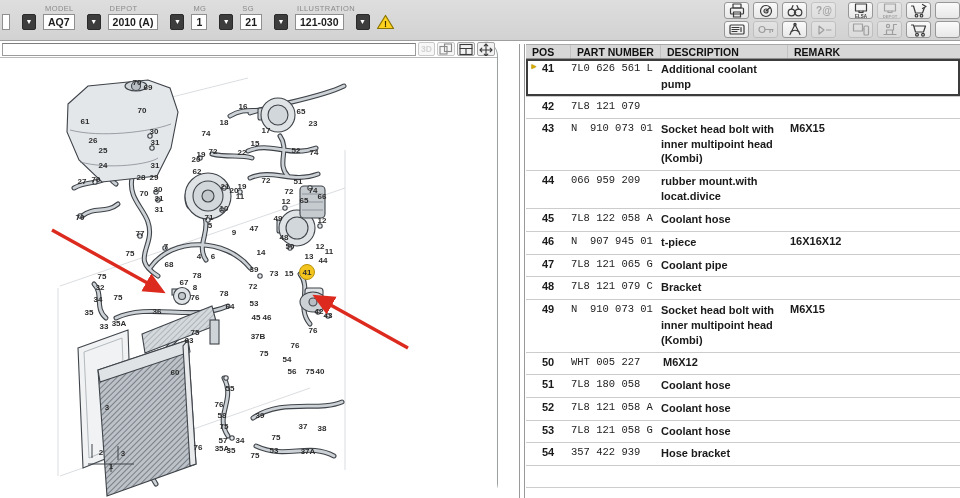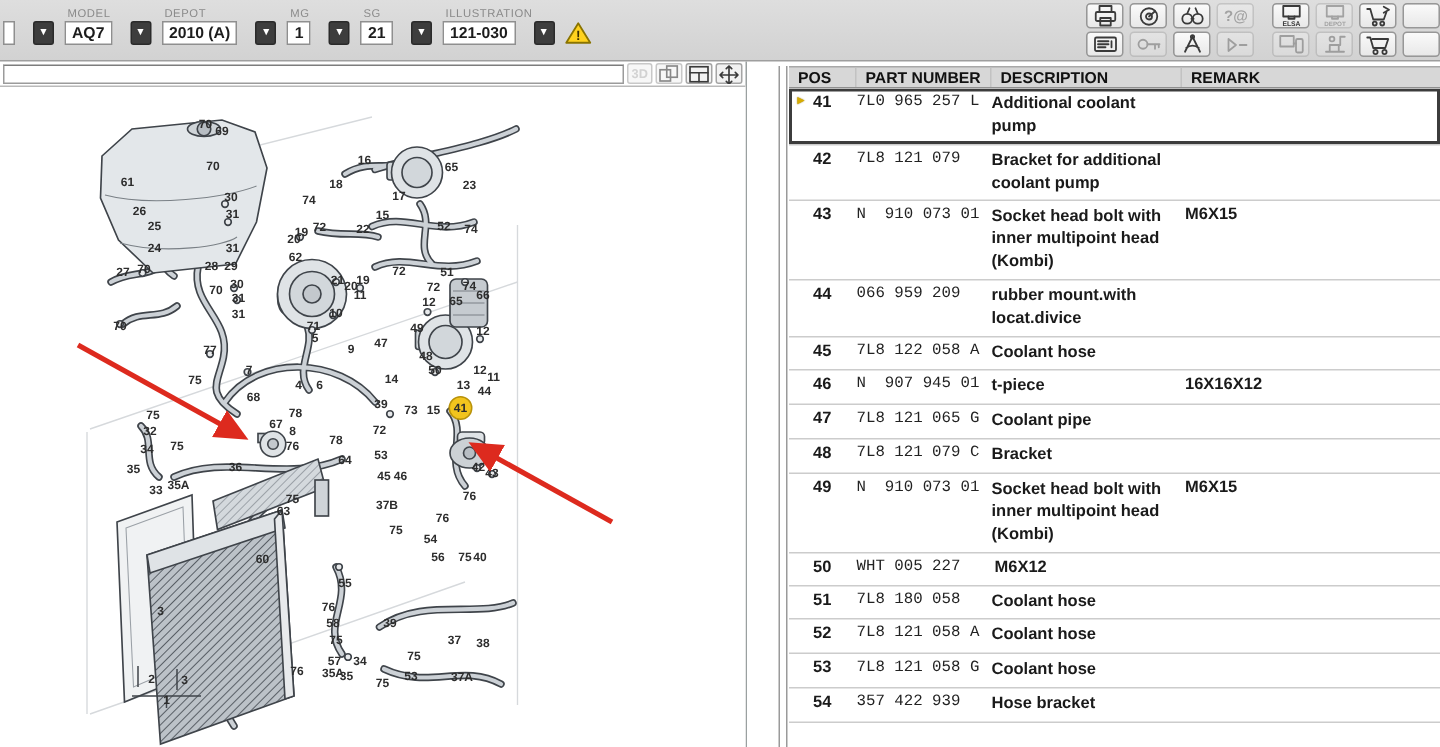--- a/index.html
+++ b/index.html
@@ -38,21 +38,21 @@
     border:1px solid #979797;border-radius:3px;display:flex;align-items:center;justify-content:center;
     padding:0;cursor:pointer;flex:0 0 auto;
   }
   .tbtn.gap{margin-left:8px;}
   .tbtn.disabled{opacity:.35;}
   .tbtn svg{display:block;}
   .tbtn .g{stroke:#3a3a3a;fill:none;stroke-width:1.2;stroke-linecap:round;stroke-linejoin:round;}
 
   
   .main{display:flex;height:457px;}
-  .left{width:497px;flex:0 0 497px;border-right:1px solid #9aa0a0;display:flex;flex-direction:column;background:#fff;}
+  .left{width:497px;flex:0 0 497px;border-right:1px solid #9aa0a0;display:flex;flex-direction:column;background:#fff;border-radius:15px;}
   .subbar{height:16px;display:flex;align-items:center;gap:2px;padding:1px 2px;}
   .cap-input{
     width:430px;height:11px;border:1px solid #9b9b9b;border-top-color:#7d7d7d;
     font-size:9px;padding:0 3px;background:#fff;
   }
   .sbtn{
     height:14px;min-width:17px;border:1px solid #a5a5a5;background:#f2f2f2;border-radius:2px;
     display:flex;align-items:center;justify-content:center;font-size:8.5px;font-weight:bold;
     color:#3a3a3a;padding:0 1px;cursor:pointer;
   }
@@ -597,28 +597,27 @@
       <div class="table">
         <div class="thead">
           <div>POS</div>
           <div>PART NUMBER</div>
           <div>DESCRIPTION</div>
           <div>REMARK</div>
         </div>
         <div class="tbody">
             <div class="trow selected">
               <div class="c-pos"><span class="marker">►</span>41</div>
-              <div class="c-part">7L0 965 257 L</div>
+              <div class="c-part">7L0 626 561 L</div>
               <div class="c-desc">Additional coolant pump</div>
               <div class="c-remark"></div>
             </div>
             <div class="trow">
               <div class="c-pos"><span class="marker"></span>42</div>
               <div class="c-part">7L8 121 079</div>
-              <div class="c-desc">Bracket for additional coolant pump</div>
               <div class="c-remark"></div>
             </div>
             <div class="trow">
               <div class="c-pos"><span class="marker"></span>43</div>
               <div class="c-part">N  910 073 01</div>
               <div class="c-desc">Socket head bolt with inner multipoint head (Kombi)</div>
               <div class="c-remark">M6X15</div>
             </div>
             <div class="trow">
               <div class="c-pos"><span class="marker"></span>44</div>

